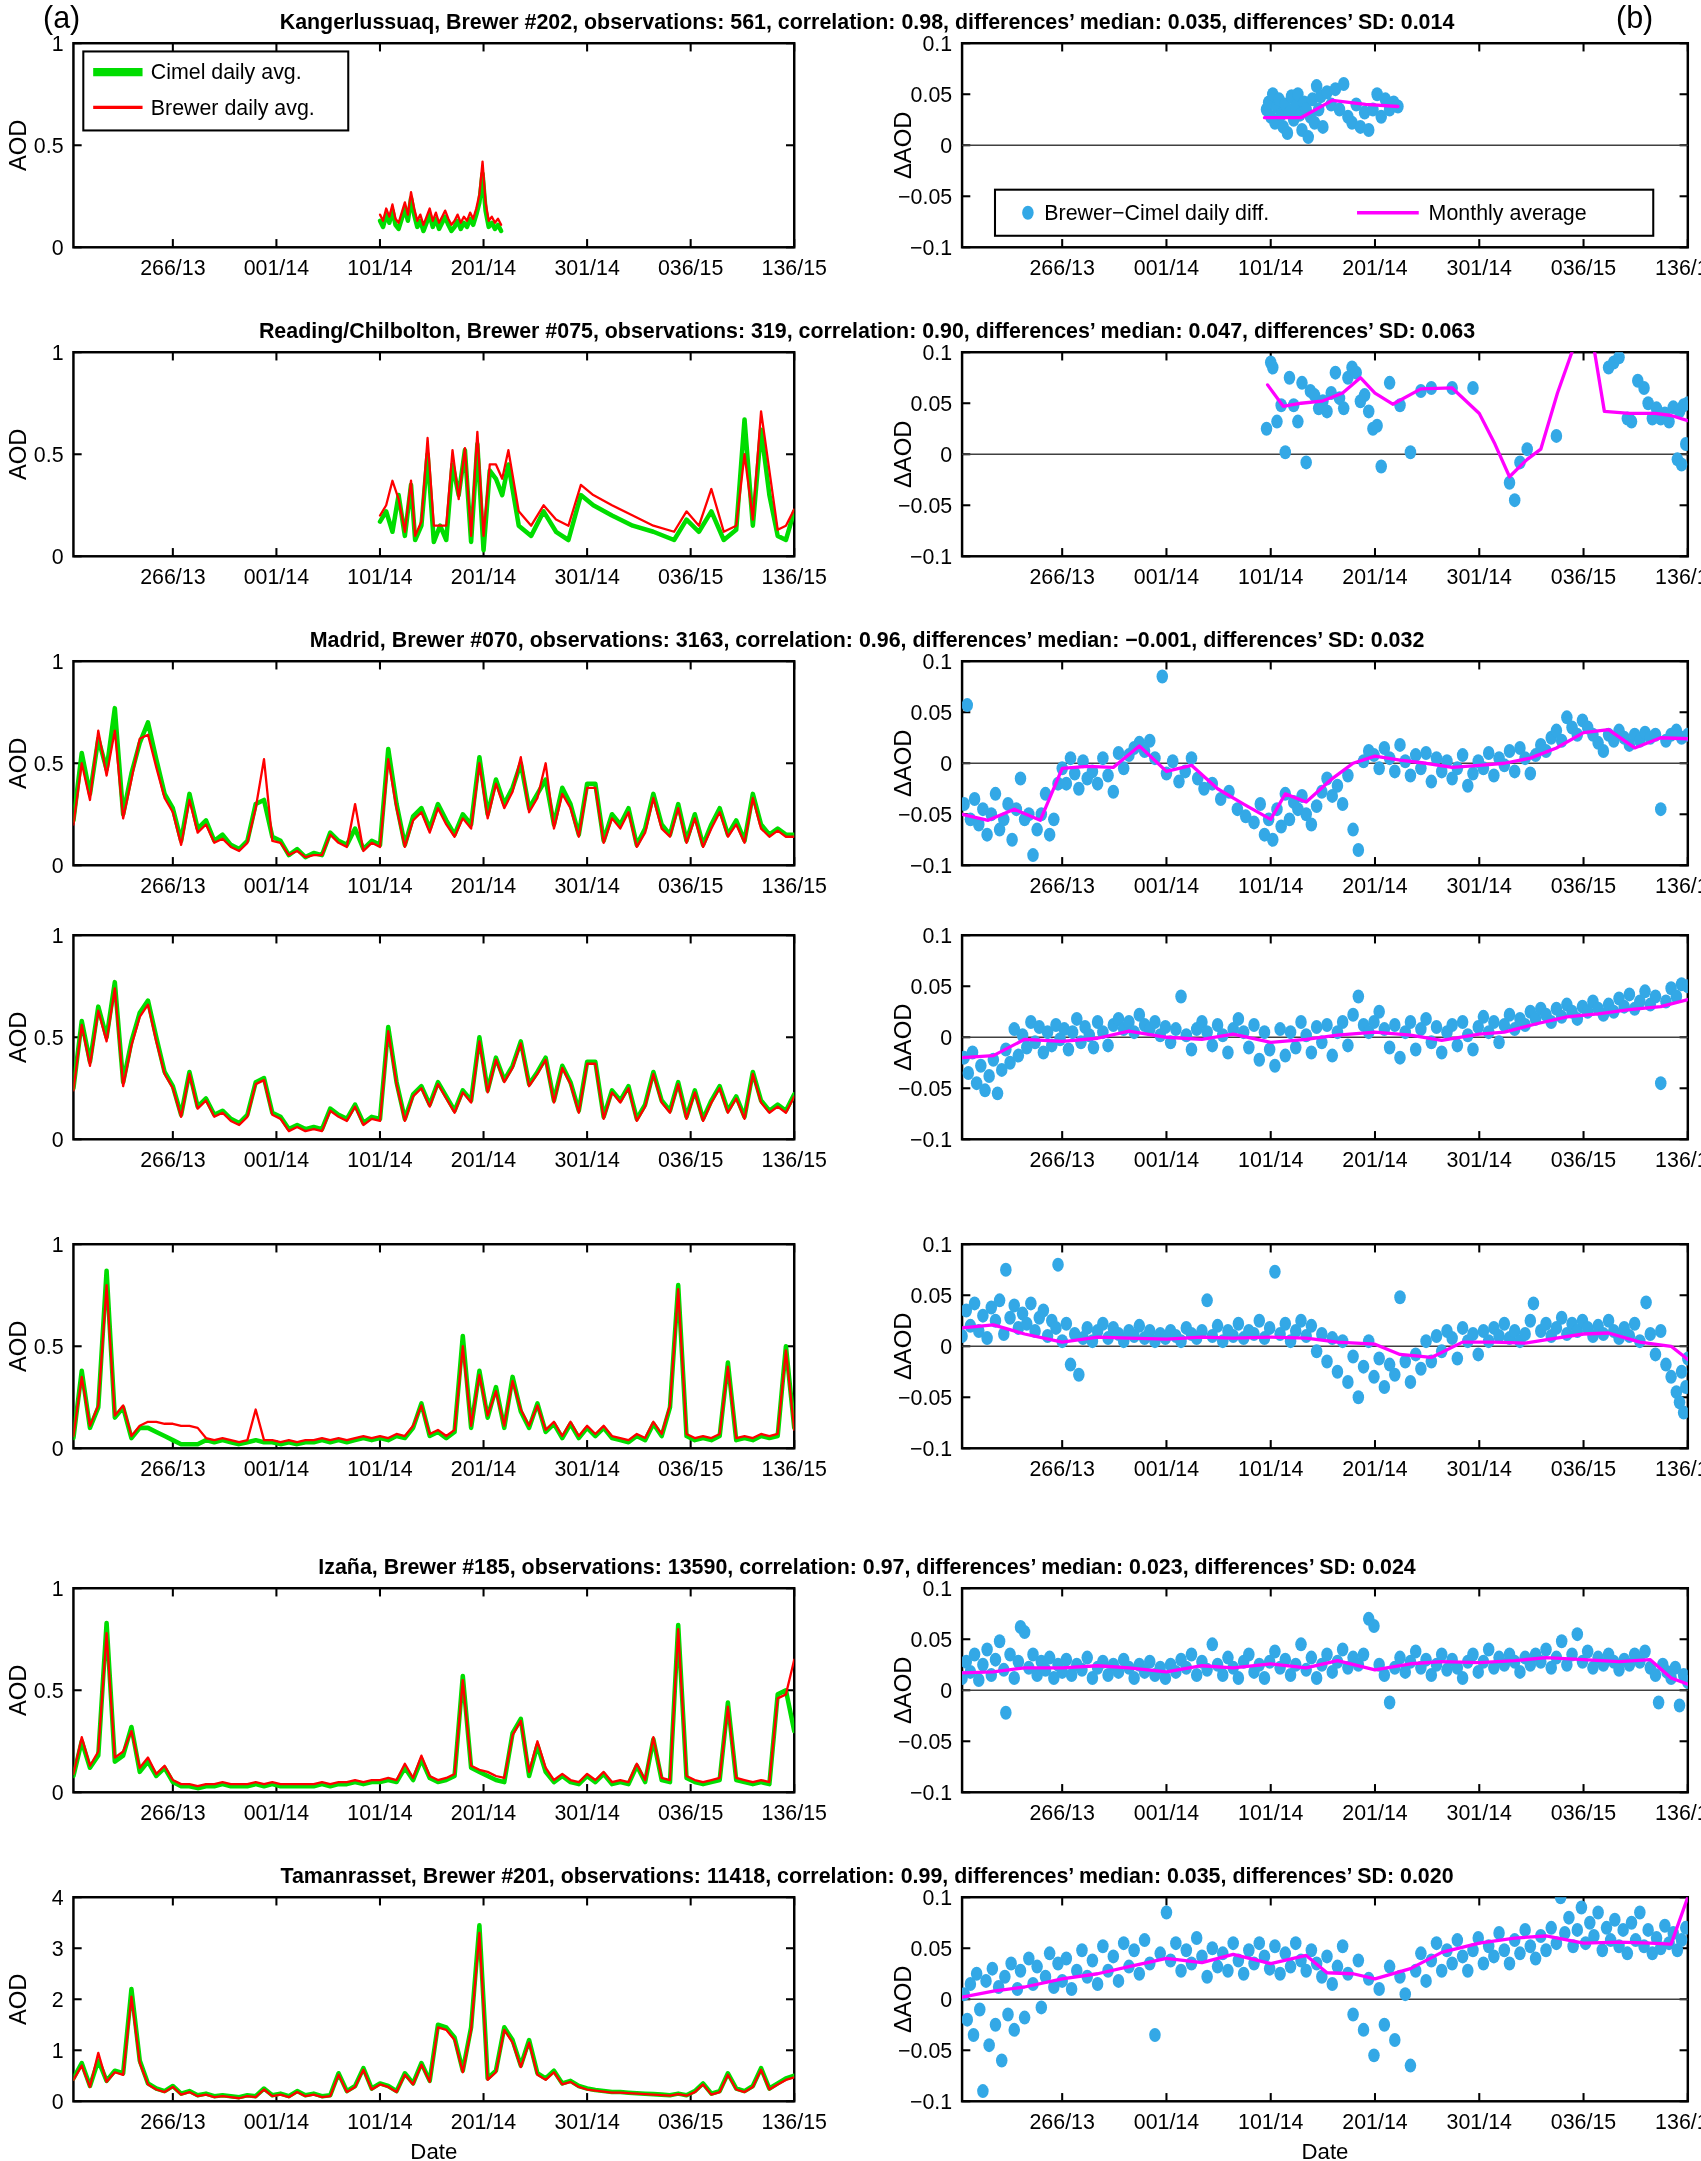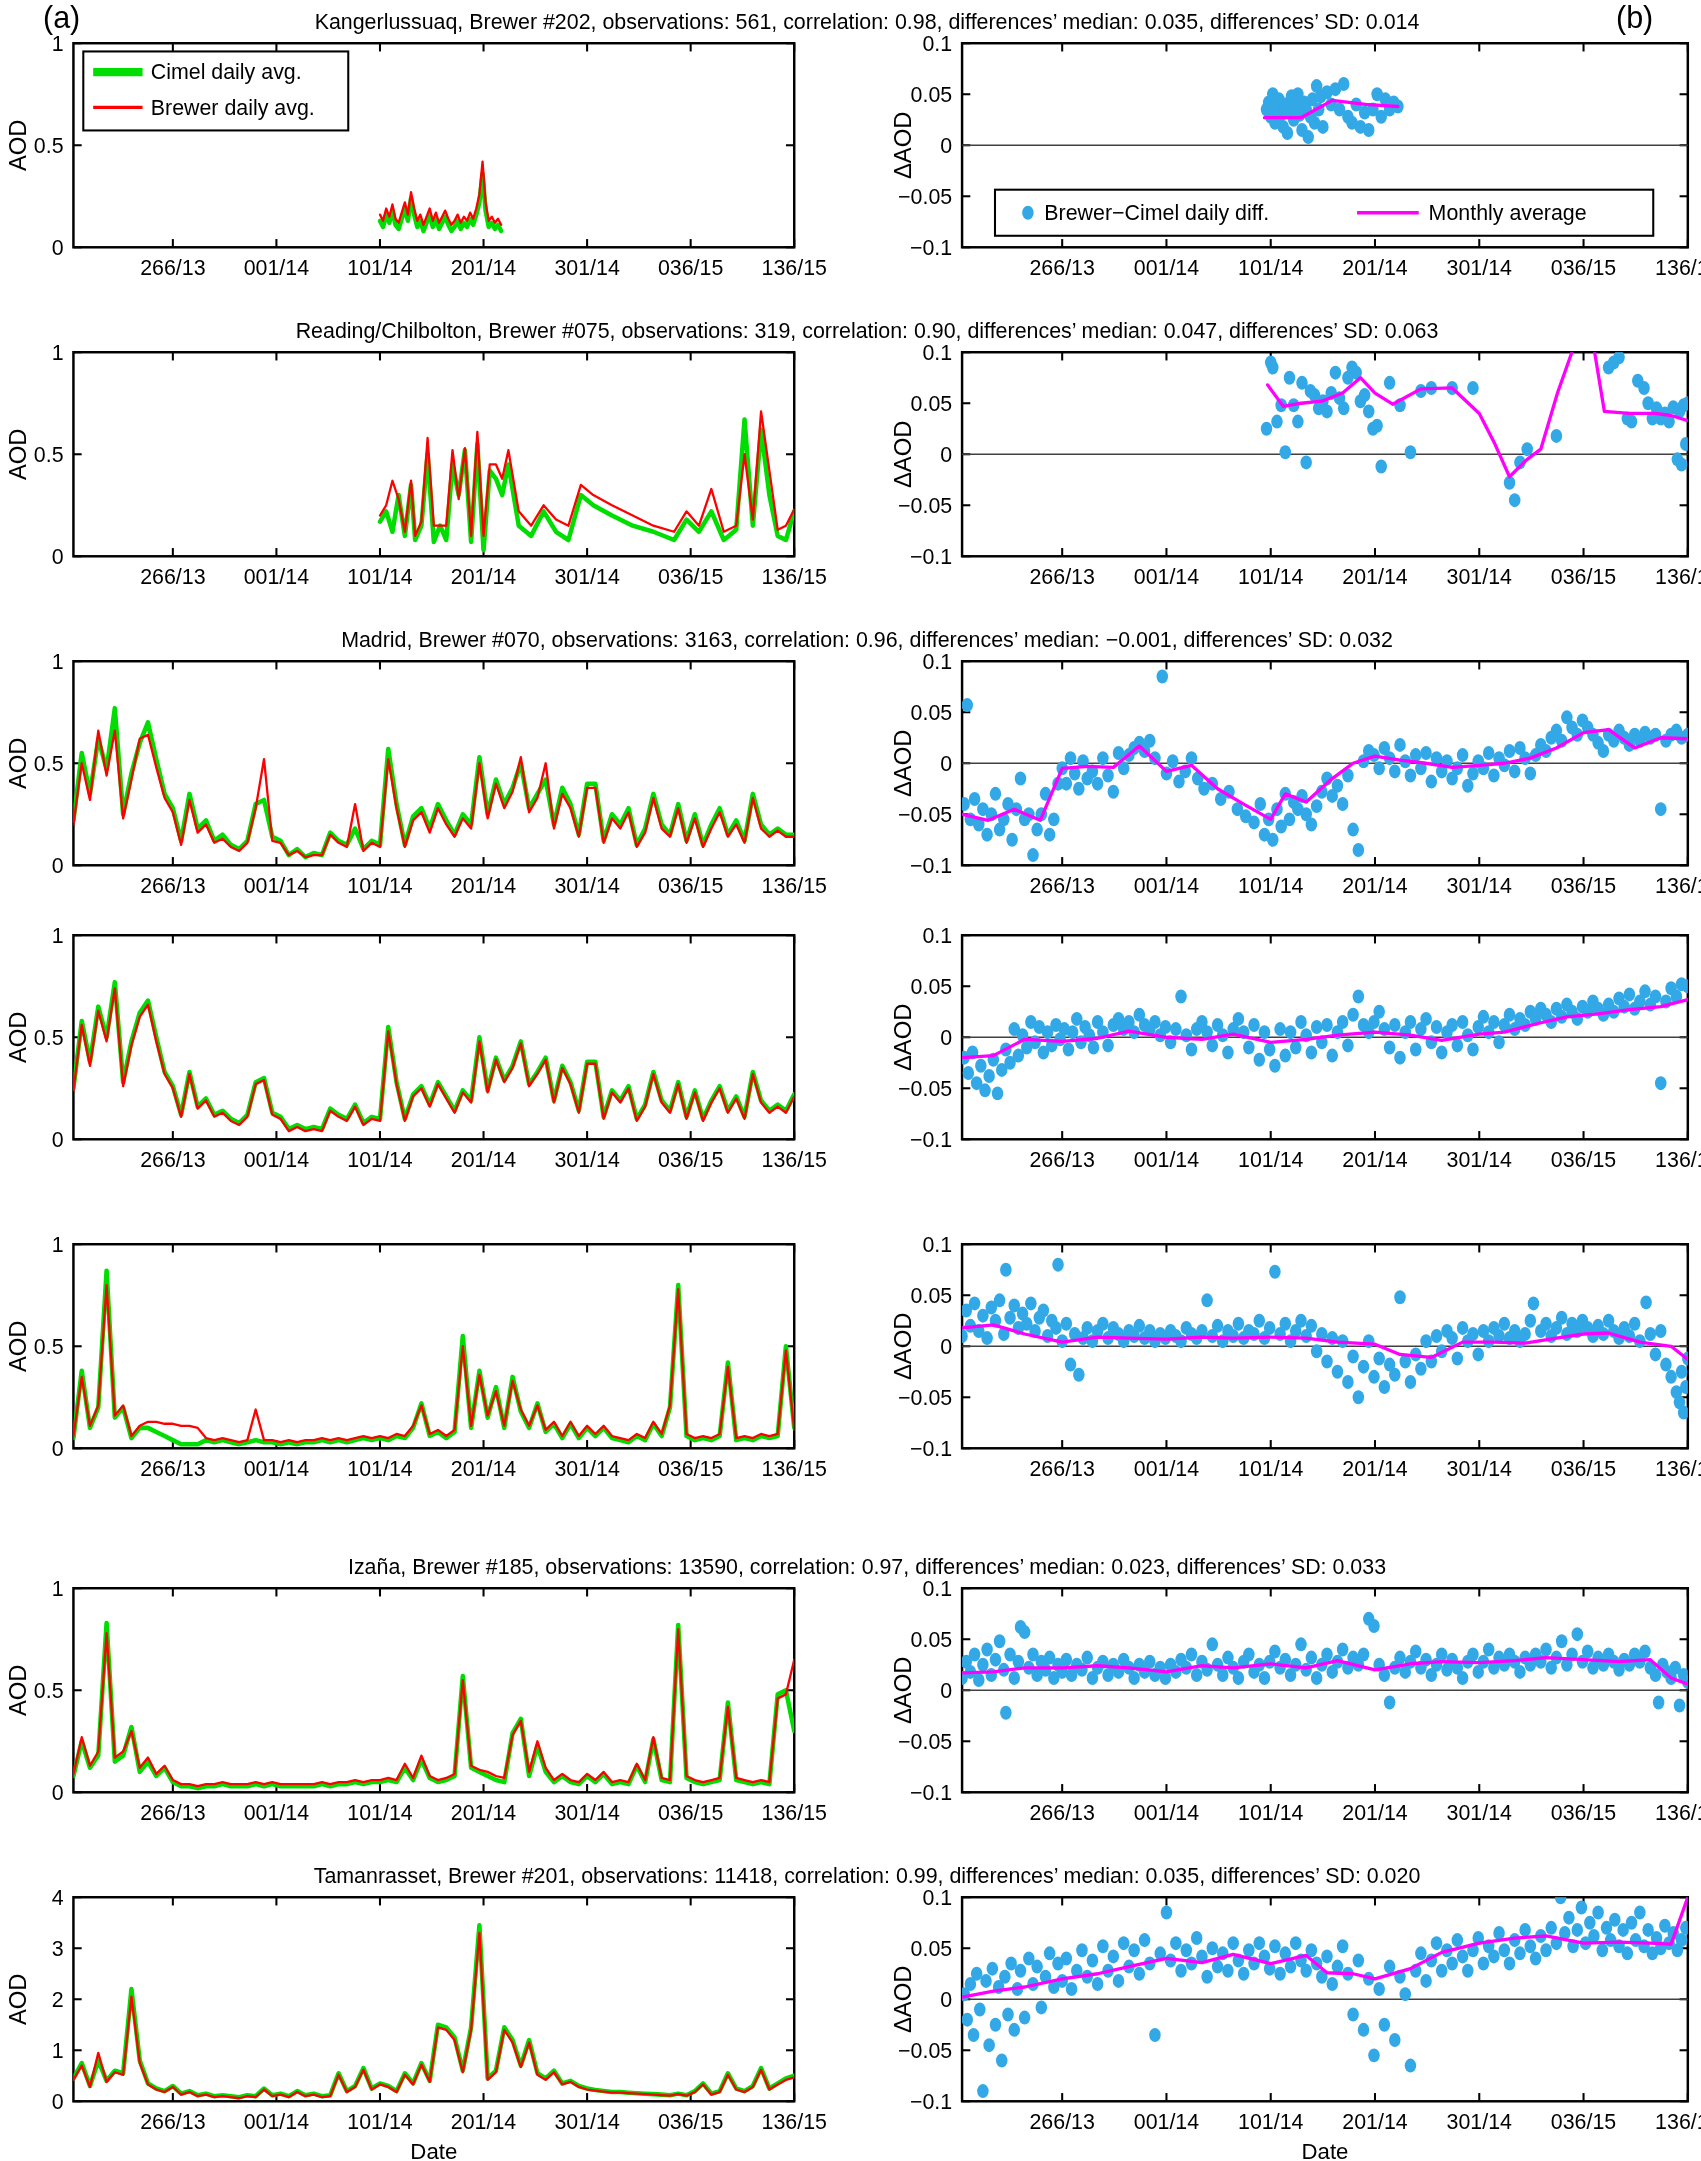--- a/index.html
+++ b/index.html
@@ -3,21 +3,21 @@
 <meta charset="utf-8">
 <style>
   html,body{margin:0;padding:0;background:#fff;}
   .page{position:relative;width:1702px;height:2161px;background:#fff;
         font-family:"Liberation Sans",sans-serif;color:#000;overflow:hidden;}
   .corner{position:absolute;top:0px;font-size:30.5px;font-weight:400;z-index:5;}
   .corner.a{left:43px;}
   .corner.b{left:1616px;}
   .row{position:relative;height:309px;}
   .row-title{height:35px;padding-left:32px;display:flex;align-items:flex-end;justify-content:center;
-             font-weight:normal;font-size:21.4px;white-space:nowrap;}
+             font-weight:bold;font-size:21.4px;white-space:nowrap;}
   svg.row-svg{display:block;width:1702px;height:274px;}
   svg text{font-family:"Liberation Sans",sans-serif;fill:#000;}
 </style>
 </head>
 <body>
 
 <div class="page">
   <div class="corner a">(a)</div>
   <div class="corner b">(b)</div>
 
@@ -1048,21 +1048,21 @@
           <ellipse cx="2042.4" cy="165.0" rx="7" ry="8.5" fill="#33a8e6"></ellipse>
           <ellipse cx="2044.9" cy="214.6" rx="7" ry="8.5" fill="#33a8e6"></ellipse>
           <ellipse cx="2047.5" cy="183.6" rx="7" ry="8.5" fill="#33a8e6"></ellipse>
           <ellipse cx="2050.0" cy="148.9" rx="7" ry="8.5" fill="#33a8e6"></ellipse>
         </g>
         <polyline points="1168.0,111.7 1206.0,108.0 1244.0,119.1 1289.7,129.0 1332.7,122.8 1370.8,124.1 1416.4,125.3 1459.5,122.8 1497.5,124.1 1543.1,122.8 1586.2,124.1 1624.2,129.0 1669.8,131.5 1700.2,143.9 1738.3,147.6 1776.3,129.0 1814.3,129.0 1852.3,130.3 1890.3,124.1 1923.3,119.1 1953.7,117.9 1991.7,129.0 2029.7,134.0 2050.0,150.1" fill="none" stroke="#ff00ff" stroke-width="4" stroke-linejoin="round" stroke-linecap="round" clip-path="url(#clip4R)"></polyline>
         <text x="1106" y="134" font-size="29" text-anchor="middle" transform="rotate(-90 1106 134)">ΔAOD</text>
       </svg>
   </section>
   <section class="row">
-    <div class="row-title">Izaña, Brewer #185, observations: 13590, correlation: 0.97, differences’ median: 0.023, differences’ SD: 0.033</div>
+    <div class="row-title">Izaña, Brewer #185, observations: 13590, correlation: 0.97, differences’ median: 0.023, differences’ SD: 0.024</div>
     <svg class="row-svg" viewBox="0 0 2066 333">
         <g>
           <defs>
             <clipPath id="clip5L">
               <rect x="88" y="10" width="876" height="248"></rect>
             </clipPath>
           </defs>
           <line x1="208.82758620689657" y1="258" x2="208.82758620689657" y2="248" stroke="#000000" stroke-width="2.5"></line>
           <line x1="208.82758620689657" y1="10" x2="208.82758620689657" y2="20" stroke="#000000" stroke-width="2.5"></line>
           <text x="208.82758620689657" y="292" font-size="26" text-anchor="middle">266/13</text>

